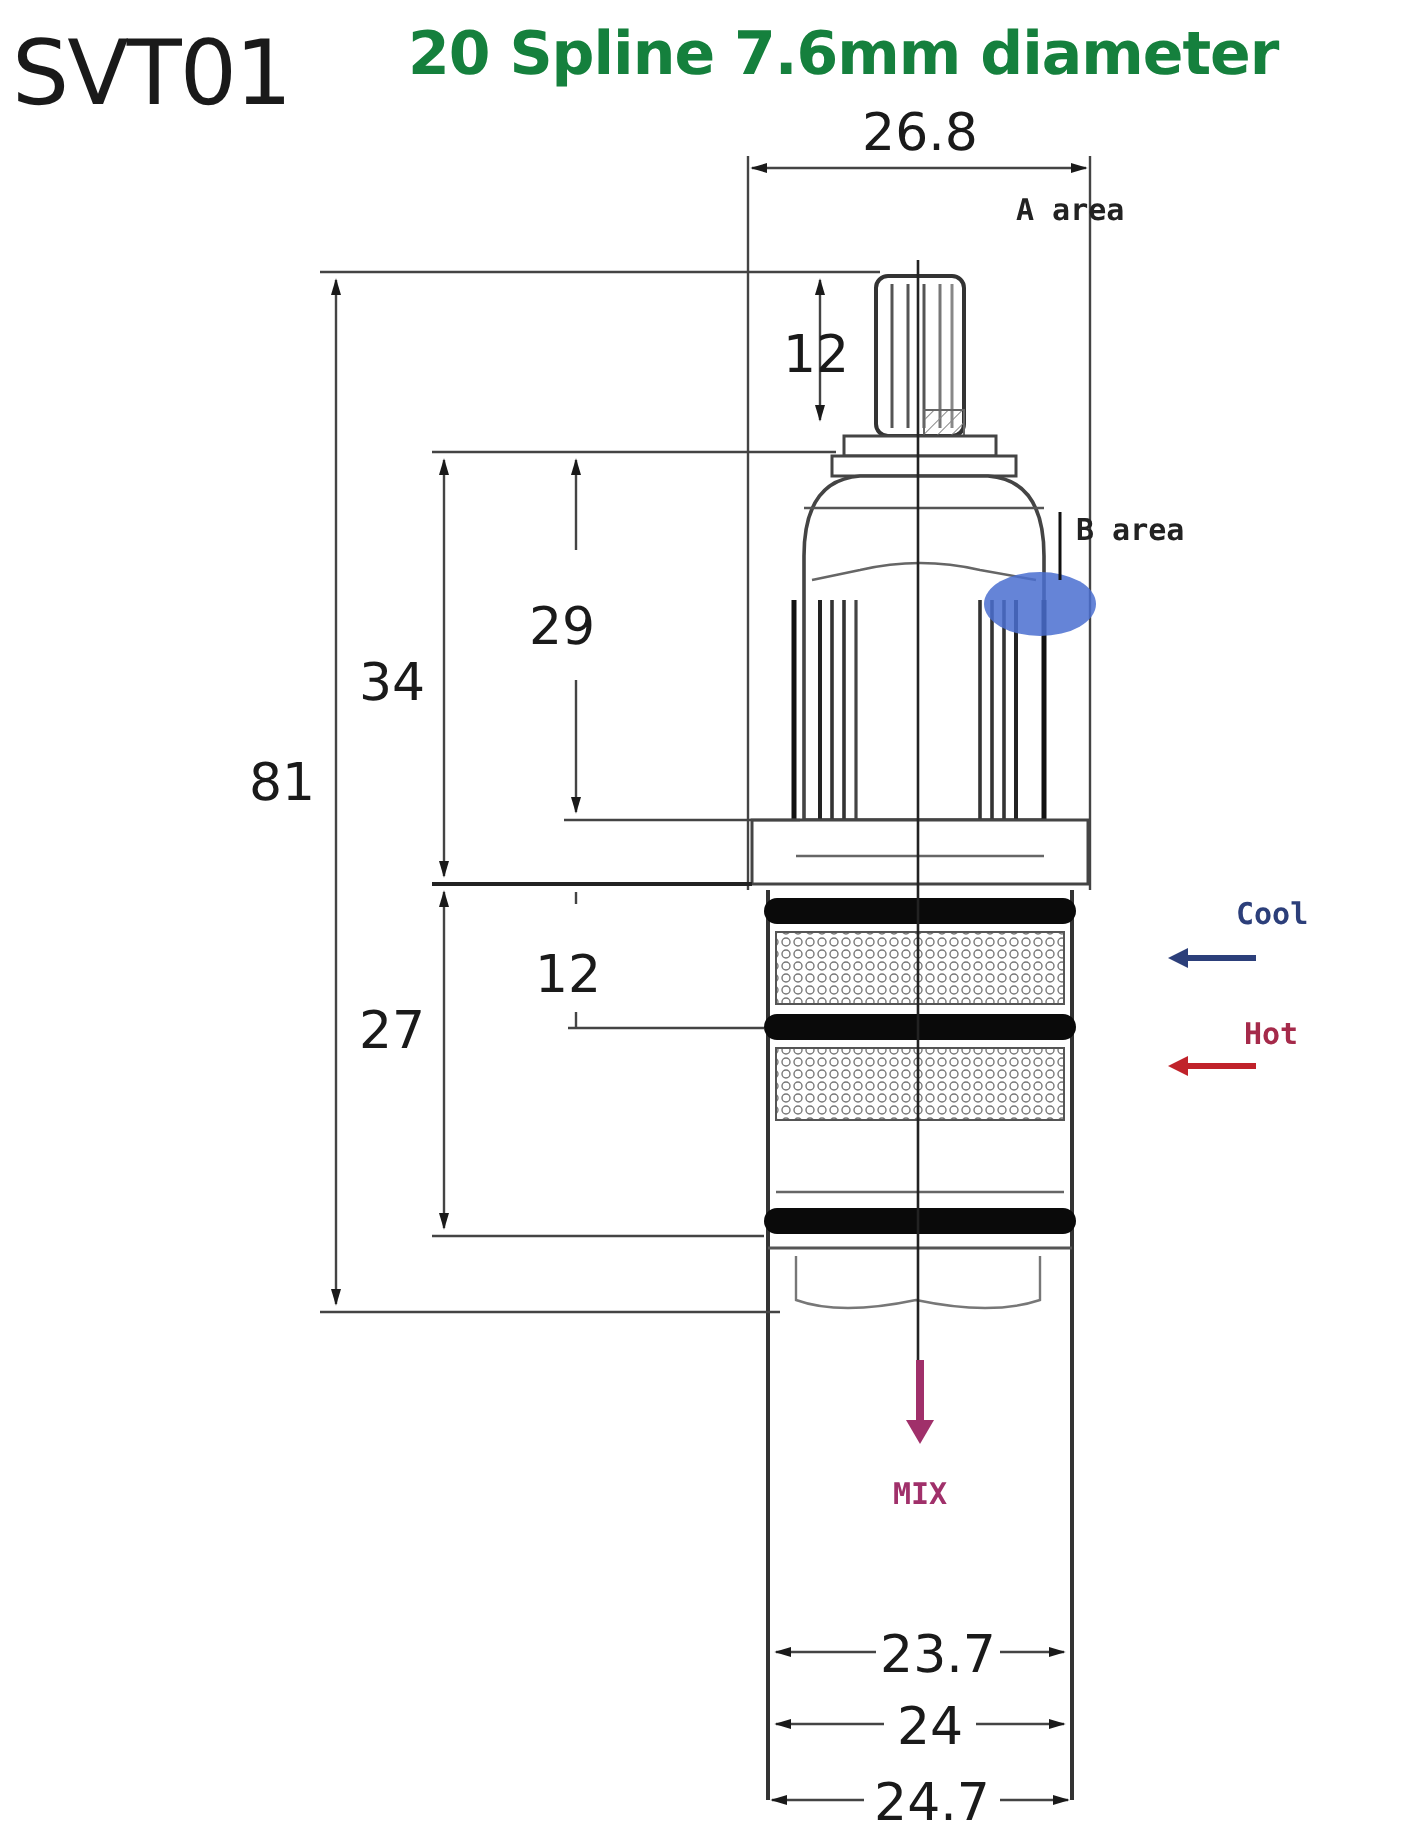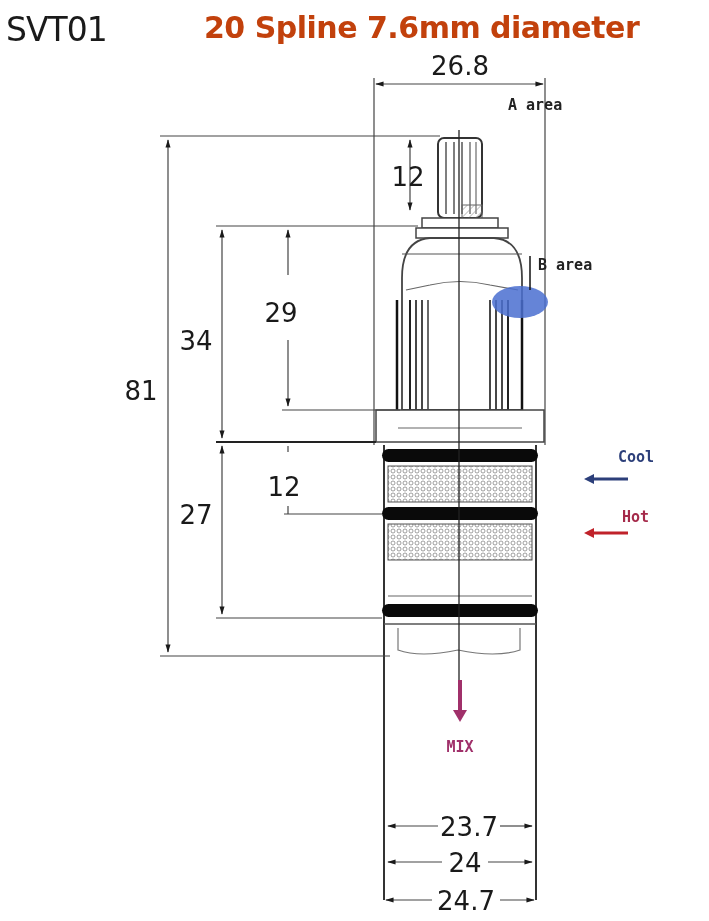--- a/index.html
+++ b/index.html
@@ -1,18 +1,18 @@
 <!DOCTYPE html>
 <html><head>
 <meta charset="utf-8">
 <style>
   html, body { margin: 0; padding: 0; background: #ffffff; }
   body { width: 709px; height: 921px; position: relative; overflow: hidden; font-family: "Liberation Sans", sans-serif; }
-  .model { position: absolute; left: 6px; top: 10px; font-family: "DejaVu Sans", sans-serif; font-size: 33px; color: #1a1a1a; letter-spacing: -1px; }
-  .title { position: absolute; left: 204px; top: 10px; font-family: "DejaVu Sans", sans-serif; font-weight: bold; font-size: 30px; color: #c2410c; letter-spacing: -0.5px; }
+  .model { position: absolute; left: 6px; top: 10px; font-family: "DejaVu Sans", sans-serif; font-size: 45px; color: #1a1a1a; letter-spacing: -1px; }
+  .title { position: absolute; left: 204px; top: 10px; font-family: "DejaVu Sans", sans-serif; font-weight: bold; font-size: 30px; color: #15803d; letter-spacing: -0.5px; }
   svg.drawing { position: absolute; left: 0; top: 0; }
   .dim { font-family: "DejaVu Sans", sans-serif; font-size: 26px; fill: #1a1a1a; }
   .lbl { font-family: "DejaVu Sans Mono", monospace; font-weight: bold; font-size: 15px; }
 </style>
 </head>
 <body>
 
 <div class="model">SVT01</div>
 <div class="title">20 Spline 7.6mm diameter</div>
 

